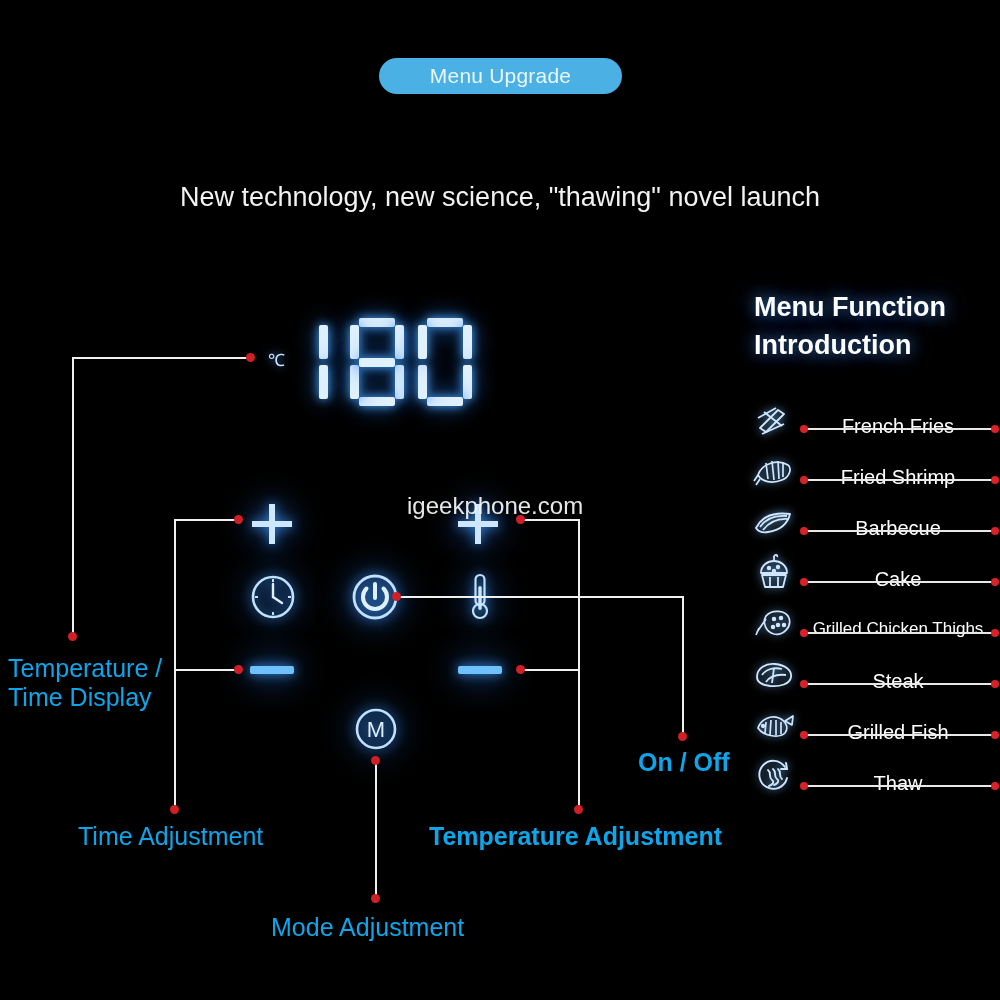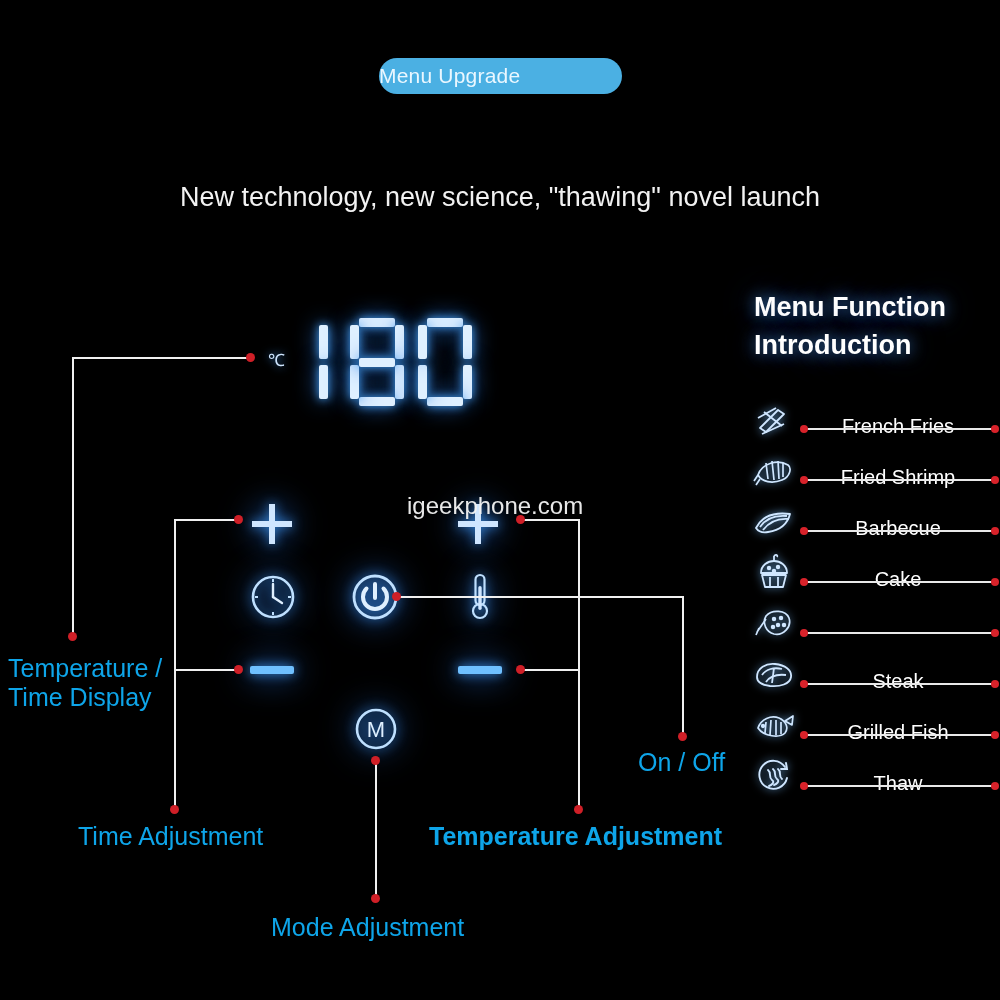--- a/index.html
+++ b/index.html
@@ -18,21 +18,21 @@
   
   .badge {
     position: absolute;
     left: 379px; top: 58px;
     width: 243px; height: 36px;
     border-radius: 18px;
     background: #4bb0e3;
     color: #eaf7ff;
     font-size: 21px;
     line-height: 36px;
-    text-align: left;
+    text-align: center;
     letter-spacing: .2px;
   }
   .headline {
     position: absolute;
     left: 0; top: 108px;
     width: 1000px;
     text-align: center;
     color: #3fa9f0;
     font-size: 48px;
     font-weight: bold;
@@ -285,21 +285,21 @@
   <div class="ln v" style="left:578px; top:519px; height:291px;"></div>
   <div class="dot" style="left:516px; top:515px;"></div>
   <div class="dot" style="left:516px; top:665px;"></div>
   <div class="dot" style="left:574px; top:805px;"></div>
   <div class="clabel" style="left:429px; top:822px;font-weight:bold;">Temperature Adjustment</div>
 
   <div class="ln h" style="left:398px; top:596px; width:286px;"></div>
   <div class="ln v" style="left:682px; top:596px; height:140px;"></div>
   <div class="dot" style="left:392px; top:592px;"></div>
   <div class="dot" style="left:678px; top:732px;"></div>
-  <div class="clabel" style="left:638px; top:748px;">On / Off</div>
+  <div class="clabel" style="left:638px; top:748px;font-weight:bold;">On / Off</div>
 
   <div class="mf-title">
     <div>Menu Function</div>
     <div>Introduction</div>
   </div>
 
   <div class="menu-list">
 
     <div class="menu-row">
       <div class="m-icon">
@@ -377,20 +377,21 @@
             <path d="M14 14 C20 7 34 8 37 16 C40 25 31 34 22 32 C14 30 10 21 14 14 Z"></path>
             <path d="M14 17 L5 30 M7 26 L4 33"></path>
             <circle cx="22" cy="17" r="1.4" fill="#cfe6ff"></circle>
             <circle cx="29" cy="16" r="1.4" fill="#cfe6ff"></circle>
             <circle cx="26" cy="23" r="1.4" fill="#cfe6ff"></circle>
             <circle cx="32" cy="23" r="1.4" fill="#cfe6ff"></circle>
             <circle cx="21" cy="25" r="1.4" fill="#cfe6ff"></circle>
           </g>
         </svg>
       </div>
+      <div class="m-label small">Grilled Chicken Thighs</div>
       <div class="m-line"></div>
       <div class="m-dot l"></div>
       <div class="m-dot r"></div>
     </div>
 
     <div class="menu-row">
       <div class="m-icon">
         <svg viewBox="0 0 44 42">
           <g fill="none" stroke="#cfe6ff" stroke-width="1.8" stroke-linejoin="round">
             <path d="M5 24 C5 15 14 10 23 11 C33 12 40 17 39 24 C38 31 28 34 18 33 C10 32 5 29 5 24 Z"></path>

